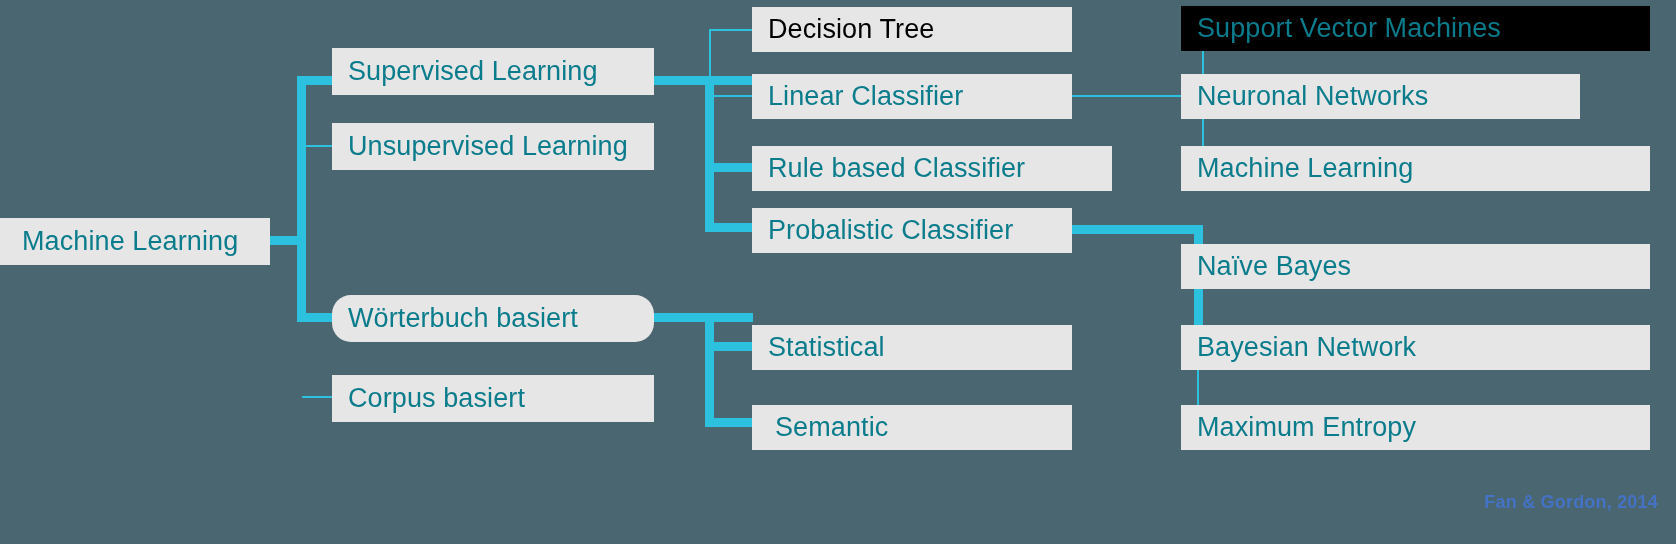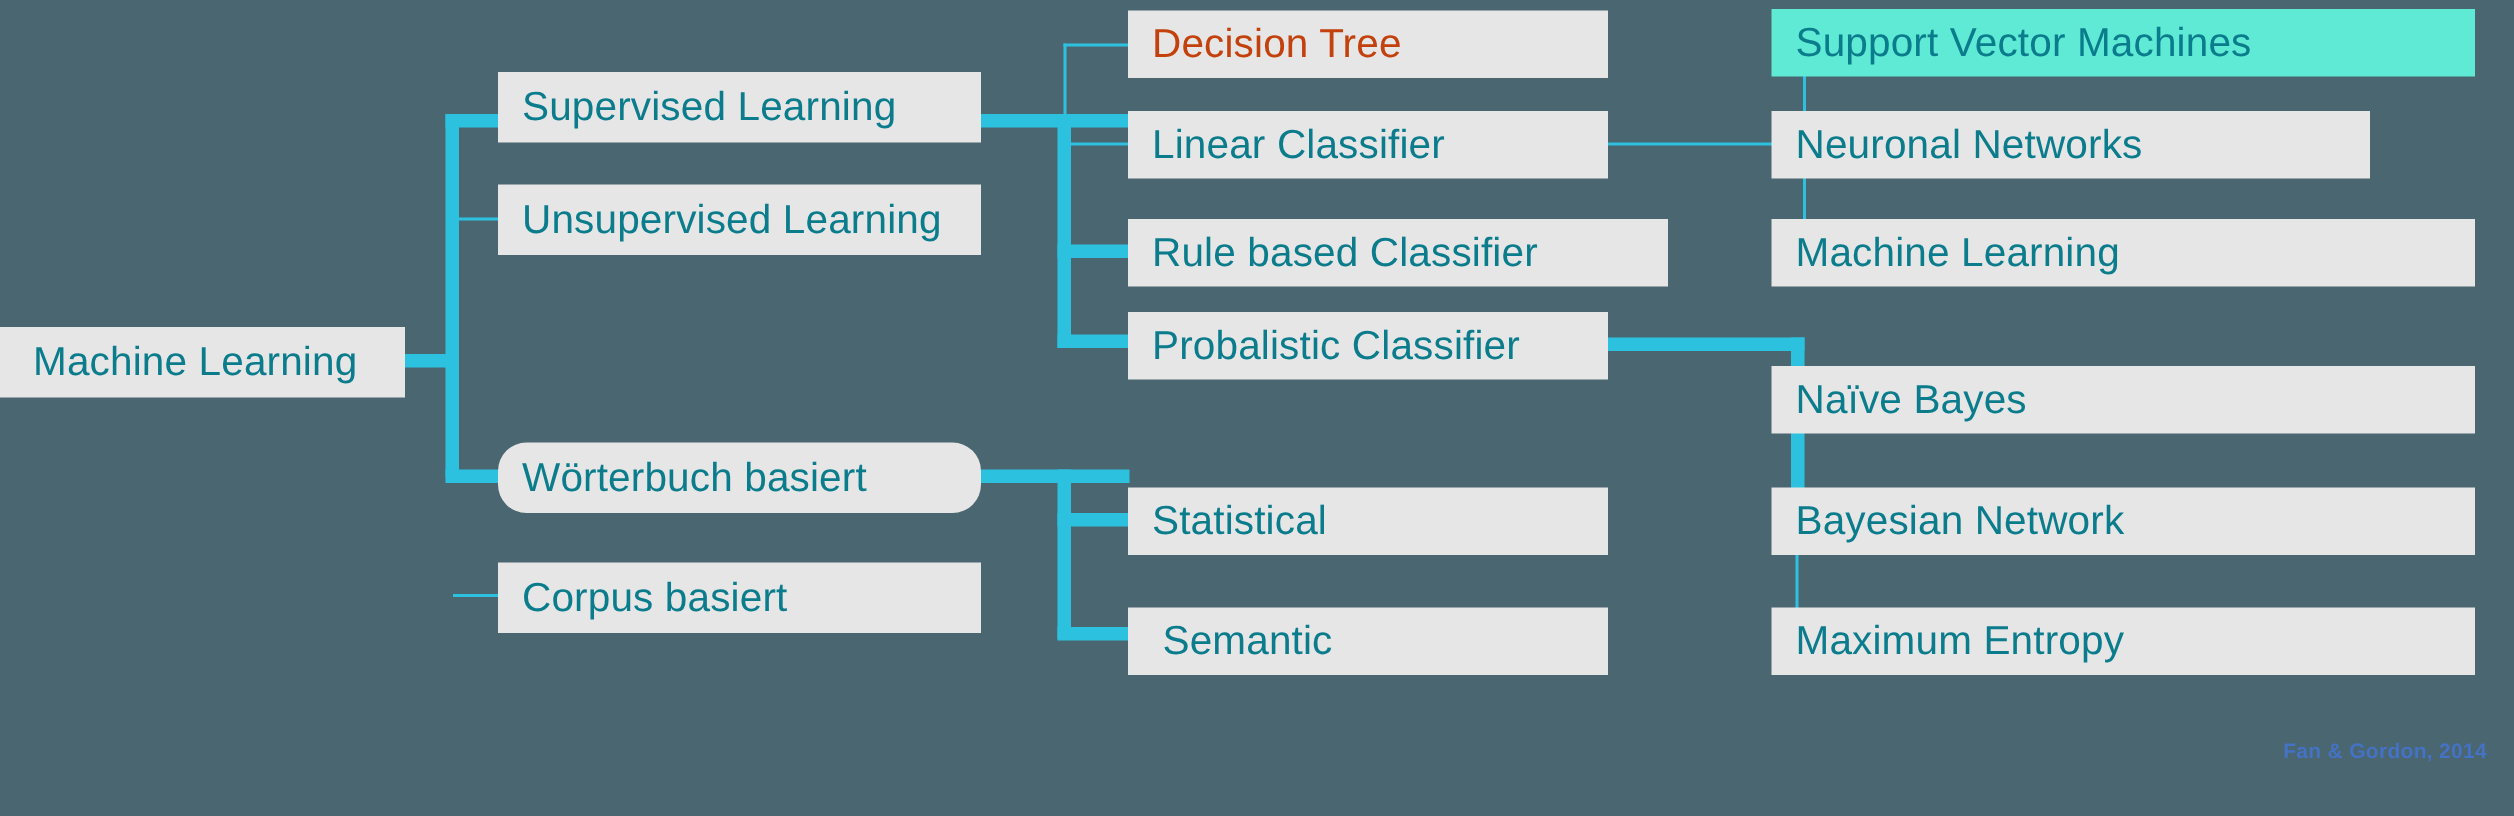--- a/index.html
+++ b/index.html
@@ -31,21 +31,21 @@
     overflow: hidden;
   }
   .node.root { padding-left: 22px; }
   .conn {
     position: absolute;
     background: #2cc1df;
   }
   .citation {
     position: absolute;
     color: #4472c4;
-    font-size: 14px;
+    font-size: 18px;
     font-weight: 700;
     letter-spacing: 0.2px;
     white-space: nowrap;
   }
 </style>
 </head>
 <body>
 
 <div id="canvas">
   <div id="connectors-layer">
@@ -88,39 +88,39 @@
       </div>
       <div class="node" style="left: 332px; top: 123px; width: 322px; height: 47px; background: rgb(230, 230, 230); color: rgb(11, 124, 140);">
         <span>Unsupervised Learning</span>
       </div>
       <div class="node" style="left: 332px; top: 295px; width: 322px; height: 47px; background: rgb(230, 230, 230); color: rgb(11, 124, 140); border-radius: 19px;">
         <span>Wörterbuch basiert</span>
       </div>
       <div class="node" style="left: 332px; top: 375px; width: 322px; height: 47px; background: rgb(230, 230, 230); color: rgb(11, 124, 140);">
         <span>Corpus basiert</span>
       </div>
-      <div class="node" style="left: 752px; top: 7px; width: 320px; height: 45px; background: rgb(230, 230, 230); color: #c2410c;">
+      <div class="node" style="left: 752px; top: 7px; width: 320px; height: 45px; background: rgb(230, 230, 230); color: #000000;">
         <span>Decision Tree</span>
       </div>
       <div class="node" style="left: 752px; top: 74px; width: 320px; height: 45px; background: rgb(230, 230, 230); color: rgb(11, 124, 140);">
         <span>Linear Classifier</span>
       </div>
       <div class="node" style="left: 752px; top: 146px; width: 360px; height: 45px; background: rgb(230, 230, 230); color: rgb(11, 124, 140);">
         <span>Rule based Classifier</span>
       </div>
       <div class="node" style="left: 752px; top: 208px; width: 320px; height: 45px; background: rgb(230, 230, 230); color: rgb(11, 124, 140);">
         <span>Probalistic Classifier</span>
       </div>
       <div class="node" style="left: 752px; top: 325px; width: 320px; height: 45px; background: rgb(230, 230, 230); color: rgb(11, 124, 140);">
         <span>Statistical</span>
       </div>
       <div class="node" style="left: 752px; top: 405px; width: 320px; height: 45px; background: rgb(230, 230, 230); color: rgb(11, 124, 140); padding-left: 23px;">
         <span>Semantic</span>
       </div>
-      <div class="node" style="left: 1181px; top: 6px; width: 469px; height: 45px; background: #5eead4; color: rgb(11, 124, 140);">
+      <div class="node" style="left: 1181px; top: 6px; width: 469px; height: 45px; background: #000000; color: rgb(11, 124, 140);">
         <span>Support Vector Machines</span>
       </div>
       <div class="node" style="left: 1181px; top: 74px; width: 399px; height: 45px; background: rgb(230, 230, 230); color: rgb(11, 124, 140);">
         <span>Neuronal Networks</span>
       </div>
       <div class="node" style="left: 1181px; top: 146px; width: 469px; height: 45px; background: rgb(230, 230, 230); color: rgb(11, 124, 140);">
         <span>Machine Learning</span>
       </div>
       <div class="node" style="left: 1181px; top: 244px; width: 469px; height: 45px; background: rgb(230, 230, 230); color: rgb(11, 124, 140);">
         <span>Naïve Bayes</span>

